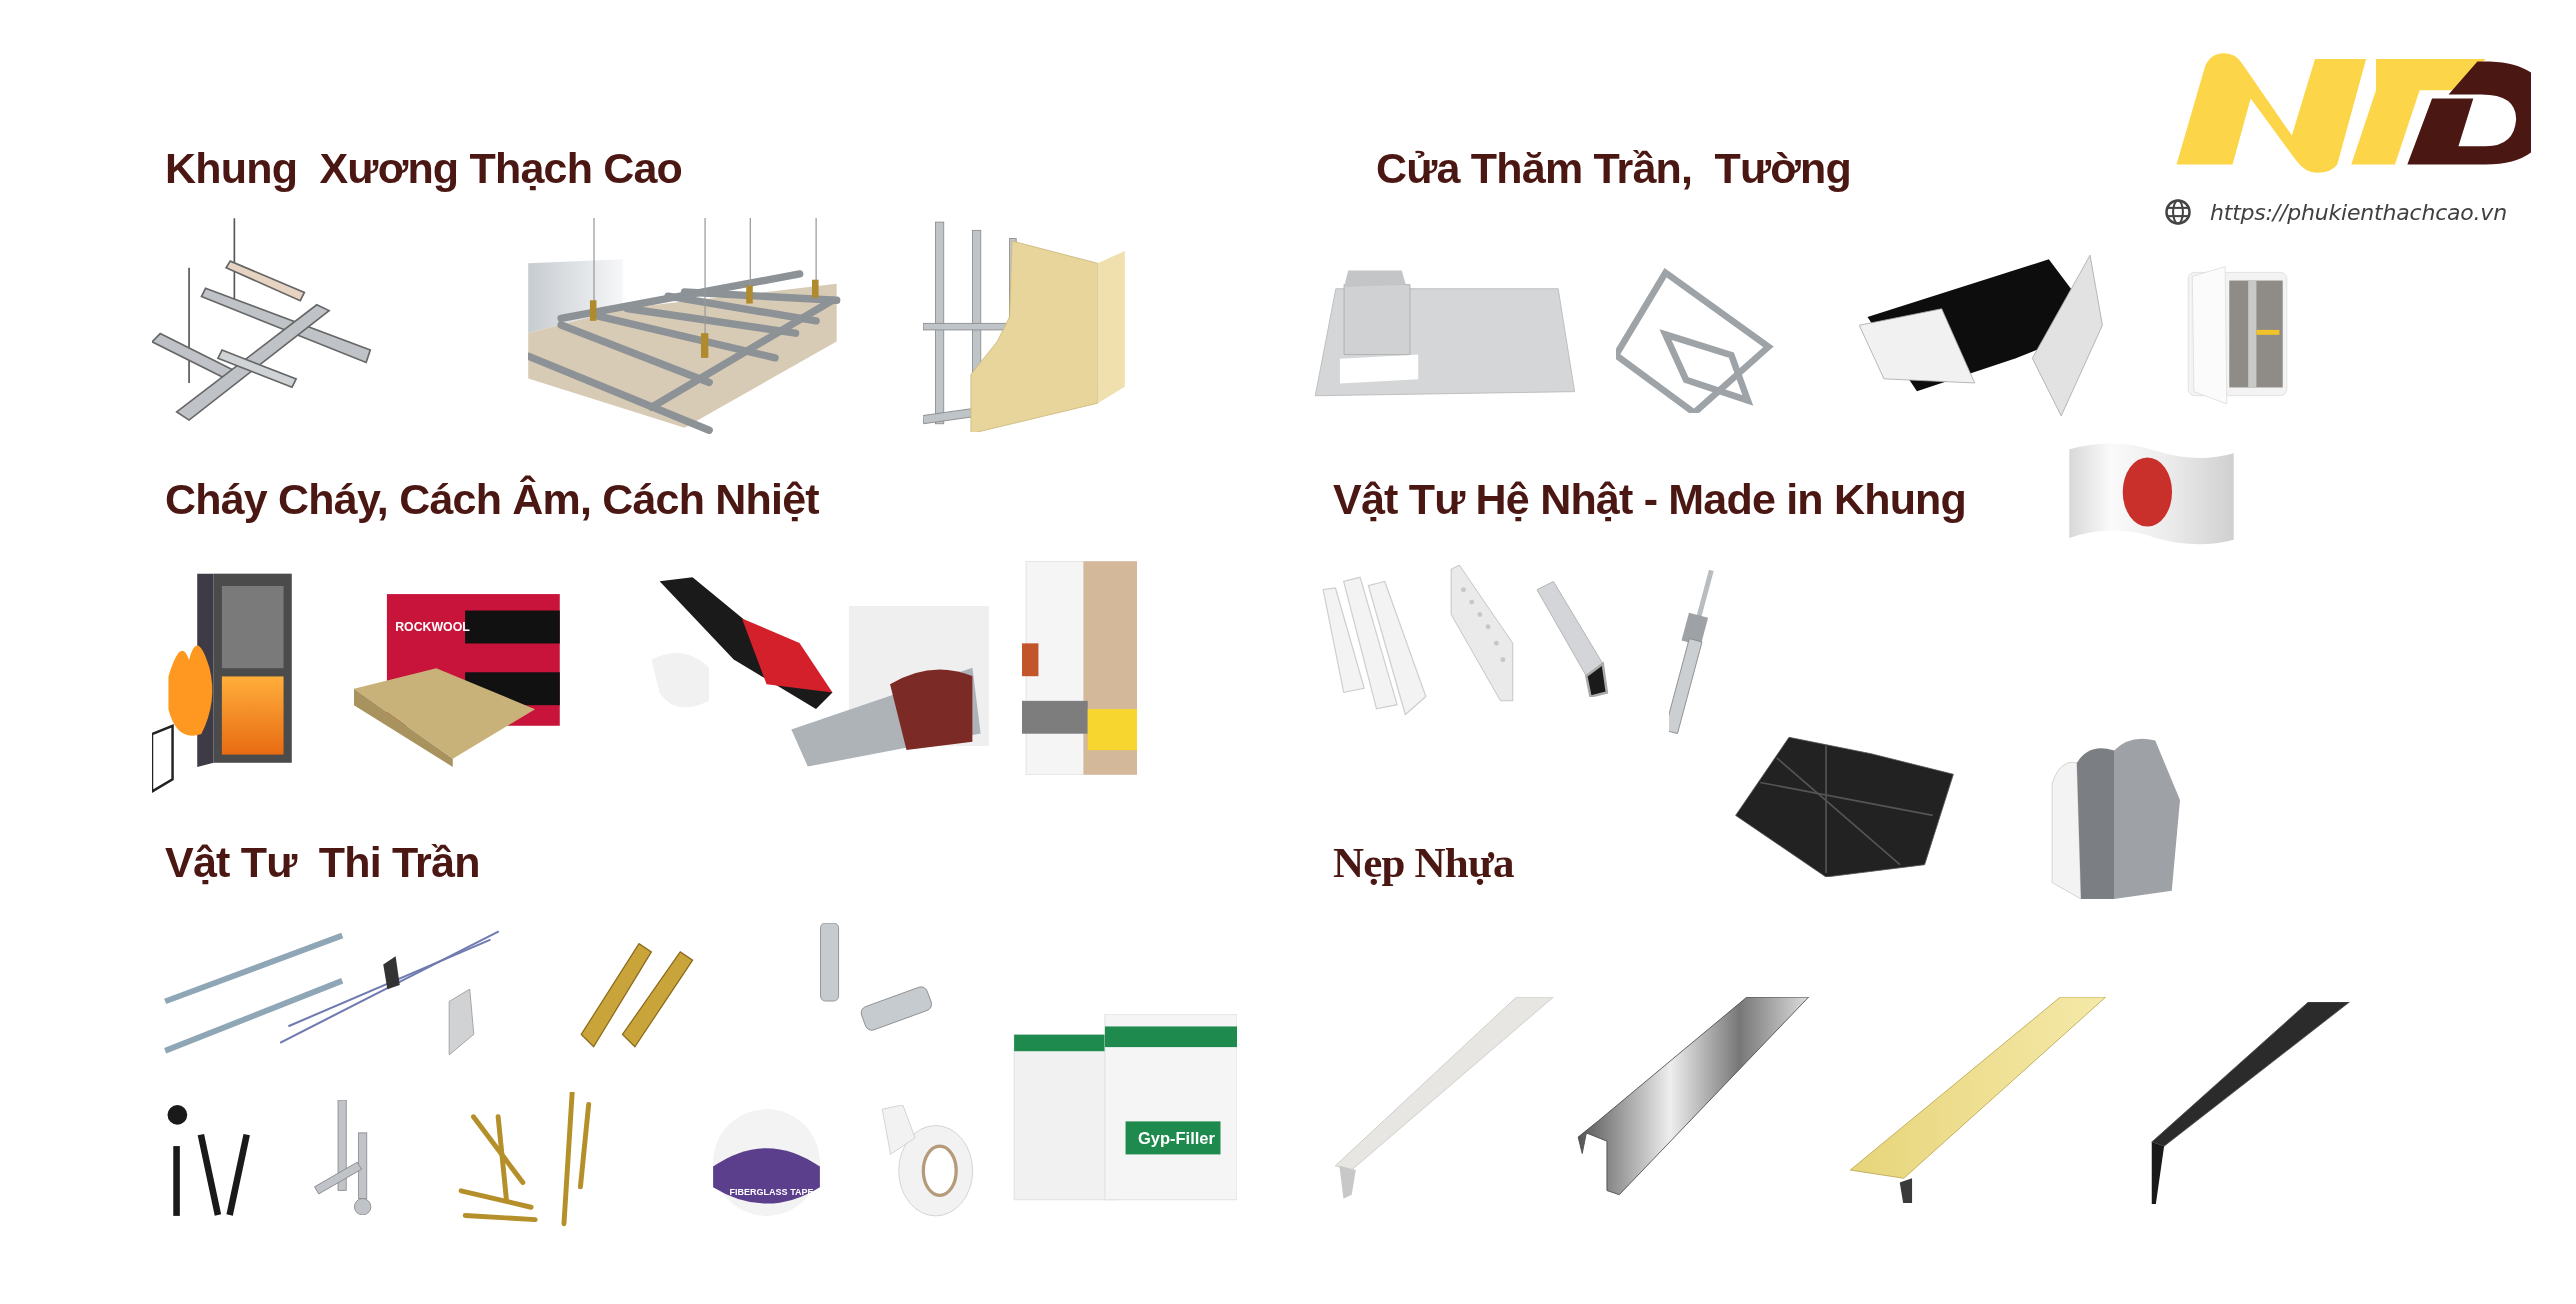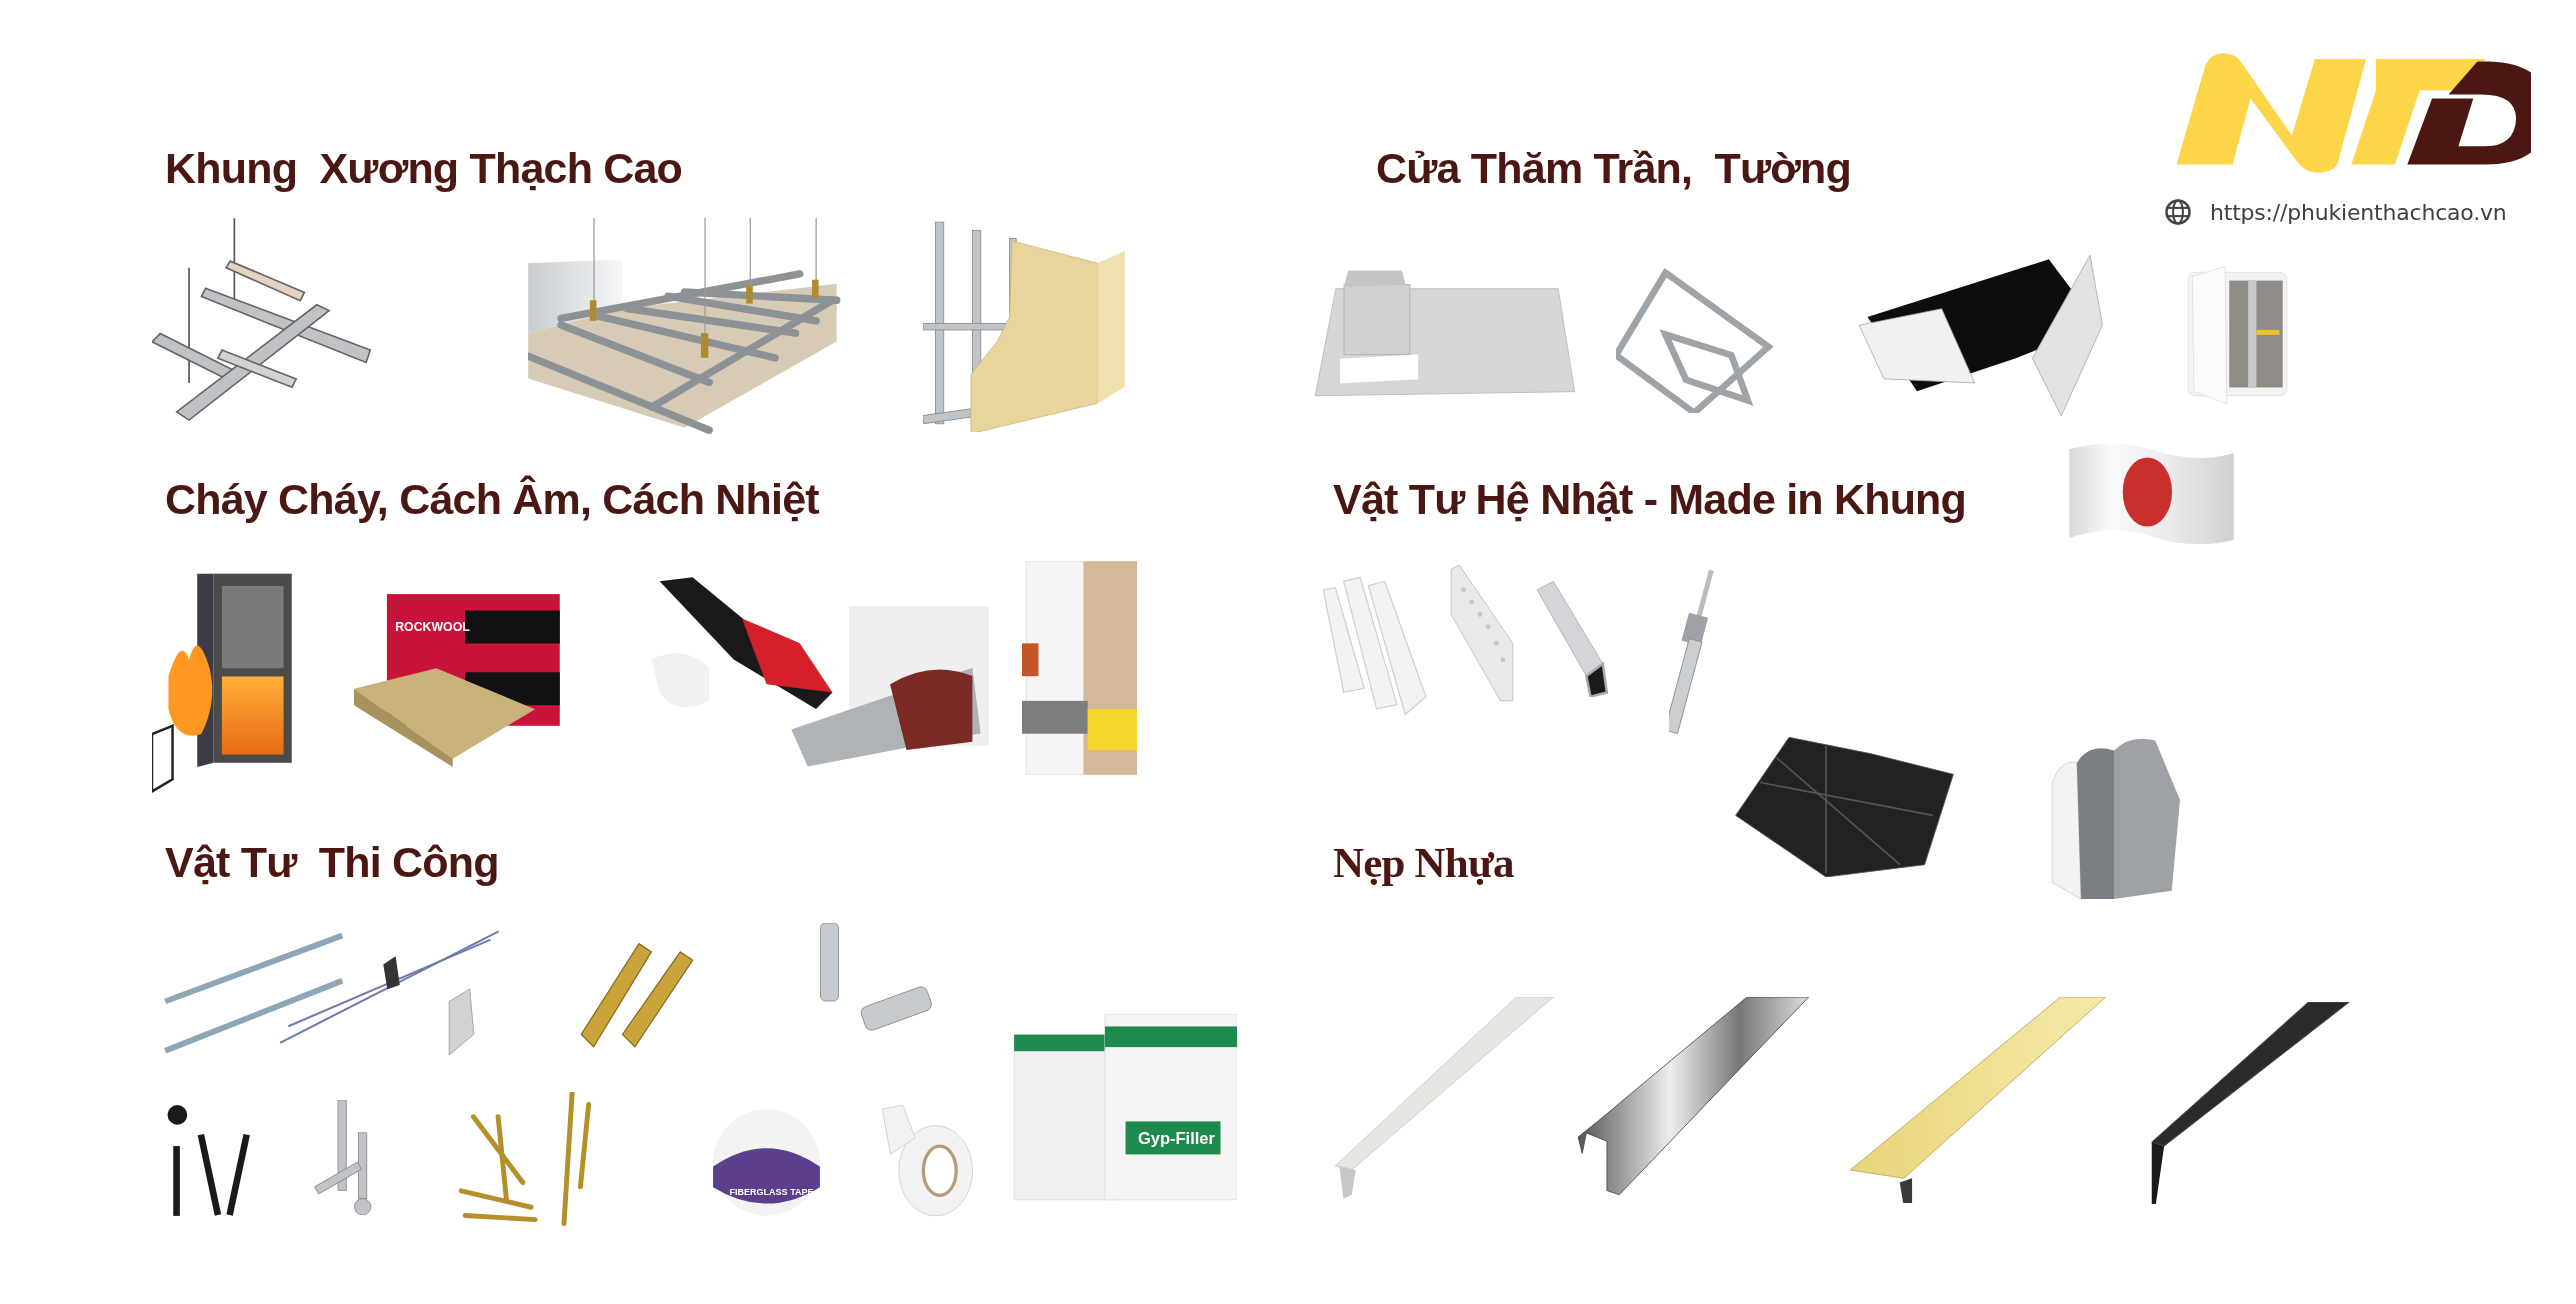--- a/index.html
+++ b/index.html
@@ -17,21 +17,21 @@
     line-height: 1;
   }
 
   .prod { position: absolute; }
   .prod svg { width: 100%; height: 100%; display: block; }
 
   
   .logo { position: absolute; left: 2151px; left: 2160px; top: 49px; width: 371px; height: 132px; }
   .logo svg { width: 100%; height: 100%; }
   .url-row { position: absolute; left: 2164px; top: 198px; display: flex; align-items: center; gap: 18px; }
-  .url-text { font-family: "DejaVu Sans", sans-serif; font-size: 22px; color: #404040; letter-spacing: -0.2px; }
+  .url-text { font-family: "DejaVu Sans", sans-serif; font-style: italic; font-size: 22px; color: #404040; letter-spacing: -0.2px; }
   .globe { width: 28px; height: 28px; }
 </style>
 </head>
 <body>
 
 <div class="logo">
   <svg viewBox="0 0 450 160">
 
     <path d="M20 140 L55 20 Q62 5 78 5 Q92 5 100 18 L160 105 L188 12 L250 12 L215 140 Q208 150 190 150 Q176 150 165 135 L110 60 L88 140 Z" fill="#fcd549"></path>
 
@@ -47,21 +47,21 @@
     <line x1="3" y1="12" x2="31" y2="12" stroke="#444" stroke-width="2.5"></line>
     <line x1="3" y1="22" x2="31" y2="22" stroke="#444" stroke-width="2.5"></line>
   </svg>
   <span class="url-text">https://phukienthachcao.vn</span>
 </div>
 
 <div class="heading" style="left:165px; top:147px;">Khung  Xương Thạch Cao</div>
 <div class="heading" style="left:1333px; top:147px;margin-left:43px;">Cửa Thăm Trần,  Tường</div>
 <div class="heading" style="left:165px; top:478px;">Cháy Cháy, Cách Âm, Cách Nhiệt</div>
 <div class="heading" style="left:1333px; top:478px;">Vật Tư Hệ Nhật - Made in Khung</div>
-<div class="heading" style="left:165px; top:841px;">Vật Tư  Thi Công</div>
+<div class="heading" style="left:165px; top:841px;">Vật Tư  Thi Trần</div>
 <div class="heading" style="left:1333px; top:841px;font-family:Liberation Serif, serif;">Nẹp Nhựa</div>
 
 <div class="prod" style="left:2065px; top:441px; width:173px; height:111px;">
   <svg viewBox="0 0 210 135">
     <defs>
       <linearGradient id="flagG" x1="0" x2="1">
         <stop offset="0" stop-color="#d8d8d8"></stop>
           <stop offset="0.25" stop-color="#fafafa"></stop>
         <stop offset="0.6" stop-color="#ececec"></stop>
           <stop offset="1" stop-color="#d0d0d0"></stop>

